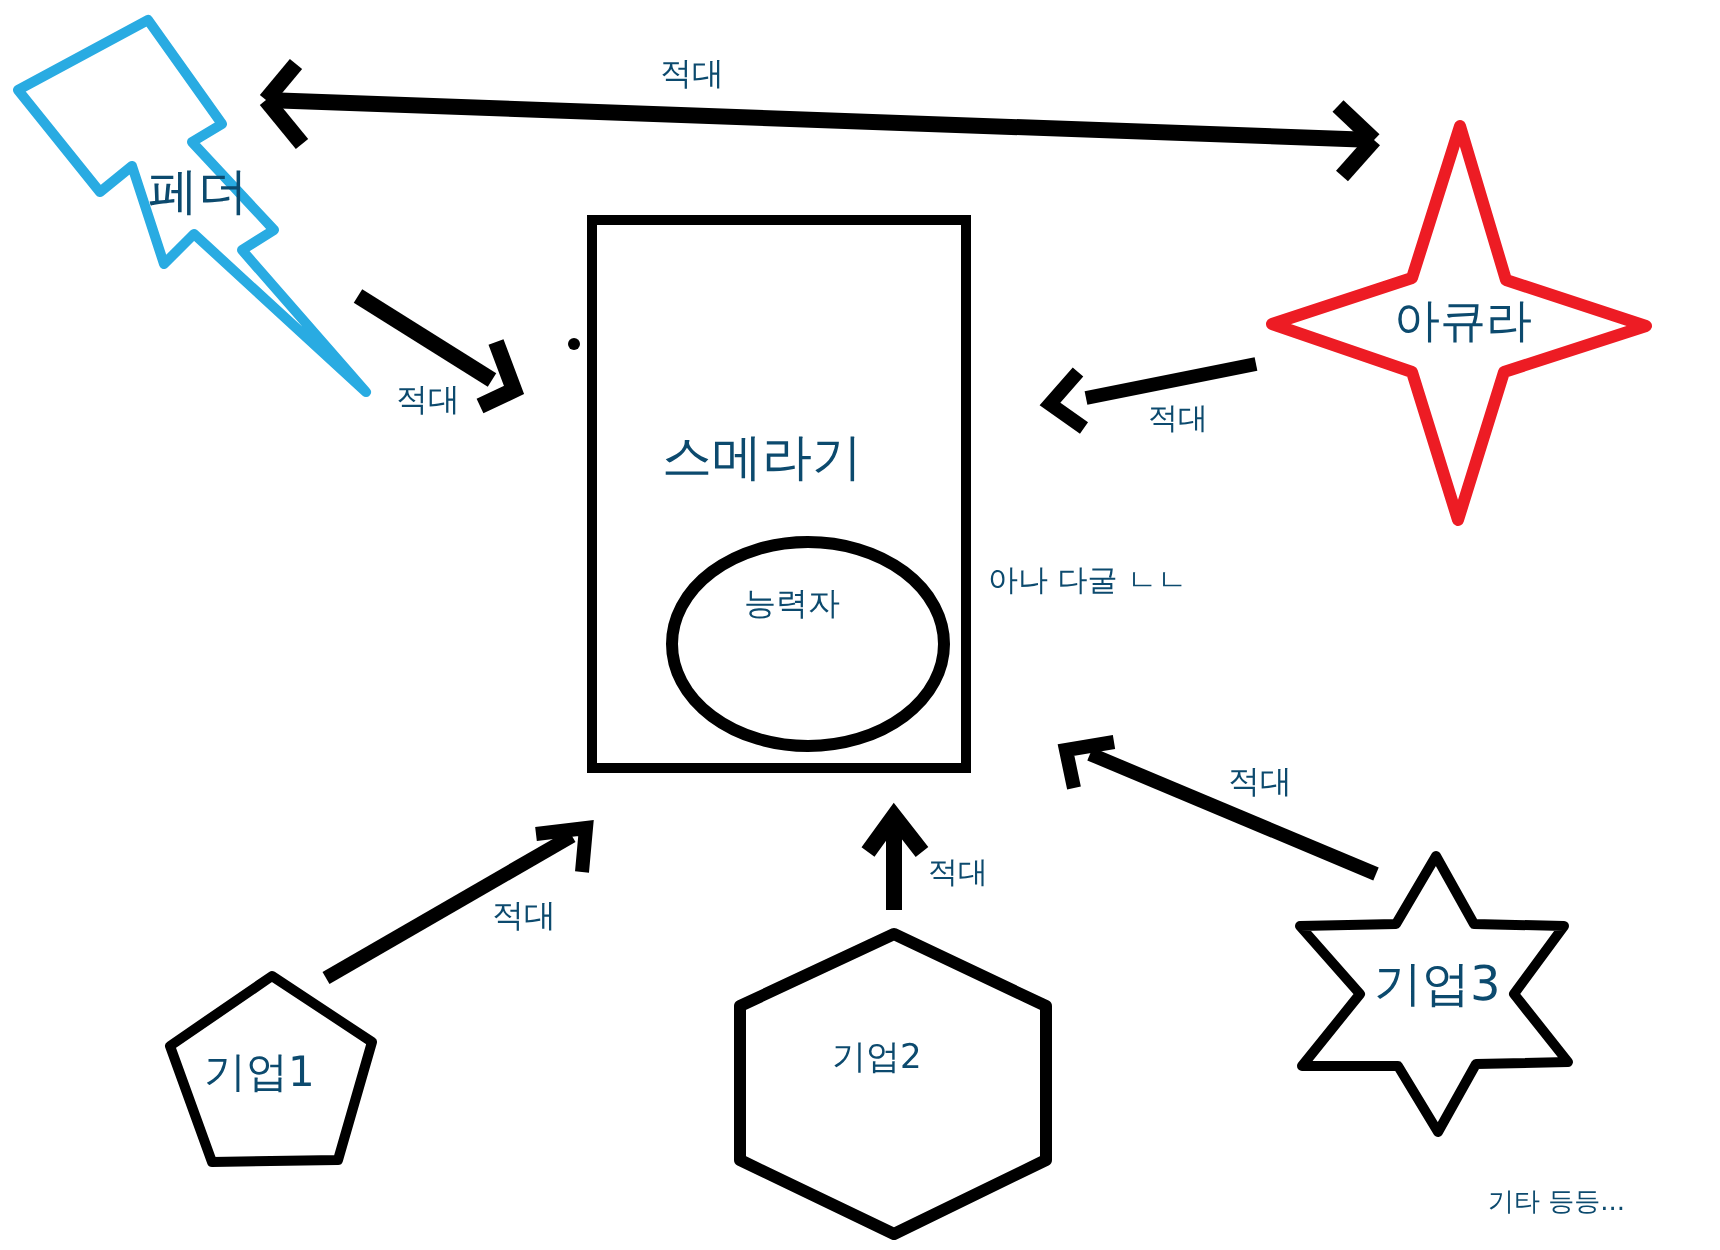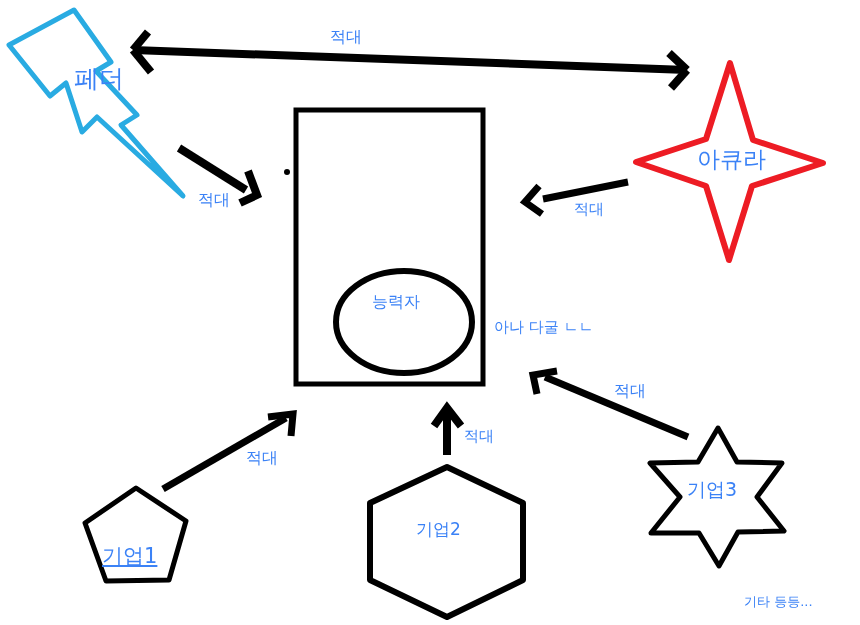--- a/index.html
+++ b/index.html
@@ -10,21 +10,21 @@
     background: #ffffff;
     overflow: hidden;
     font-family: "DejaVu Sans", "Liberation Sans", sans-serif;
     color: #000;
   }
   .canvas svg { position: absolute; left: 0; top: 0; }
   .lbl {
     position: absolute;
     white-space: nowrap;
     line-height: 1;
-    color: #3b82f6;
+    color: #0c4a6e;
     font-family: "DejaVu Sans", "Liberation Sans", sans-serif;
   }
 </style>
 </head>
 <body>
 
 <div class="canvas">
 
   <svg width="860" height="625" viewBox="0 0 860 625">
 
@@ -74,30 +74,31 @@
         <path d="M434,426 L447,408 L461,426"></path>
       </g>
 
       <g stroke-width="7">
         <path d="M688,437 L545,377"></path>
         <path d="M557,371 L533,375 L537,394"></path>
       </g>
     </g>
   </svg>
 
-  <div class="lbl" style="left:74px;  top:66px;  font-size:25px;">페더</div>
-  <div class="lbl" style="left:697px; top:150px; font-size:23px;font-family:Liberation Mono, monospace;">아큐라</div>
+  <div class="lbl" style="left:74px;  top:83px;  font-size:25px;">페더</div>
+  <div class="lbl" style="left:697px; top:150px; font-size:23px;">아큐라</div>
+  <div class="lbl" style="left:331px; top:216px; font-size:25px;">스메라기</div>
   <div class="lbl" style="left:372px; top:294px; font-size:16px;">능력자</div>
-  <div class="lbl" style="left:102px; top:546px; font-size:21px;text-decoration:underline;">기업1</div>
+  <div class="lbl" style="left:102px; top:526px; font-size:21px;">기업1</div>
   <div class="lbl" style="left:416px; top:521px; font-size:17px;">기업2</div>
-  <div class="lbl" style="left:687px; top:480px; font-size:19px;">기업3</div>
+  <div class="lbl" style="left:687px; top:480px; font-size:24px;">기업3</div>
 
   <div class="lbl" style="left:330px; top:29px;  font-size:16px;">적대</div>
   <div class="lbl" style="left:198px; top:192px; font-size:16px;">적대</div>
   <div class="lbl" style="left:574px; top:202px; font-size:15px;">적대</div>
   <div class="lbl" style="left:246px; top:450px; font-size:16px;">적대</div>
   <div class="lbl" style="left:464px; top:429px; font-size:15px;">적대</div>
   <div class="lbl" style="left:614px; top:383px; font-size:16px;">적대</div>
 
-  <div class="lbl" style="left:494px; top:283px; font-size:15px;margin-top:37px;">아나 다굴 ㄴㄴ</div>
+  <div class="lbl" style="left:494px; top:283px; font-size:15px;">아나 다굴 ㄴㄴ</div>
   <div class="lbl" style="left:744px; top:575px; font-size:13px;margin-top:20px;">기타 등등...</div>
 
 </div>
 
 </body></html>

